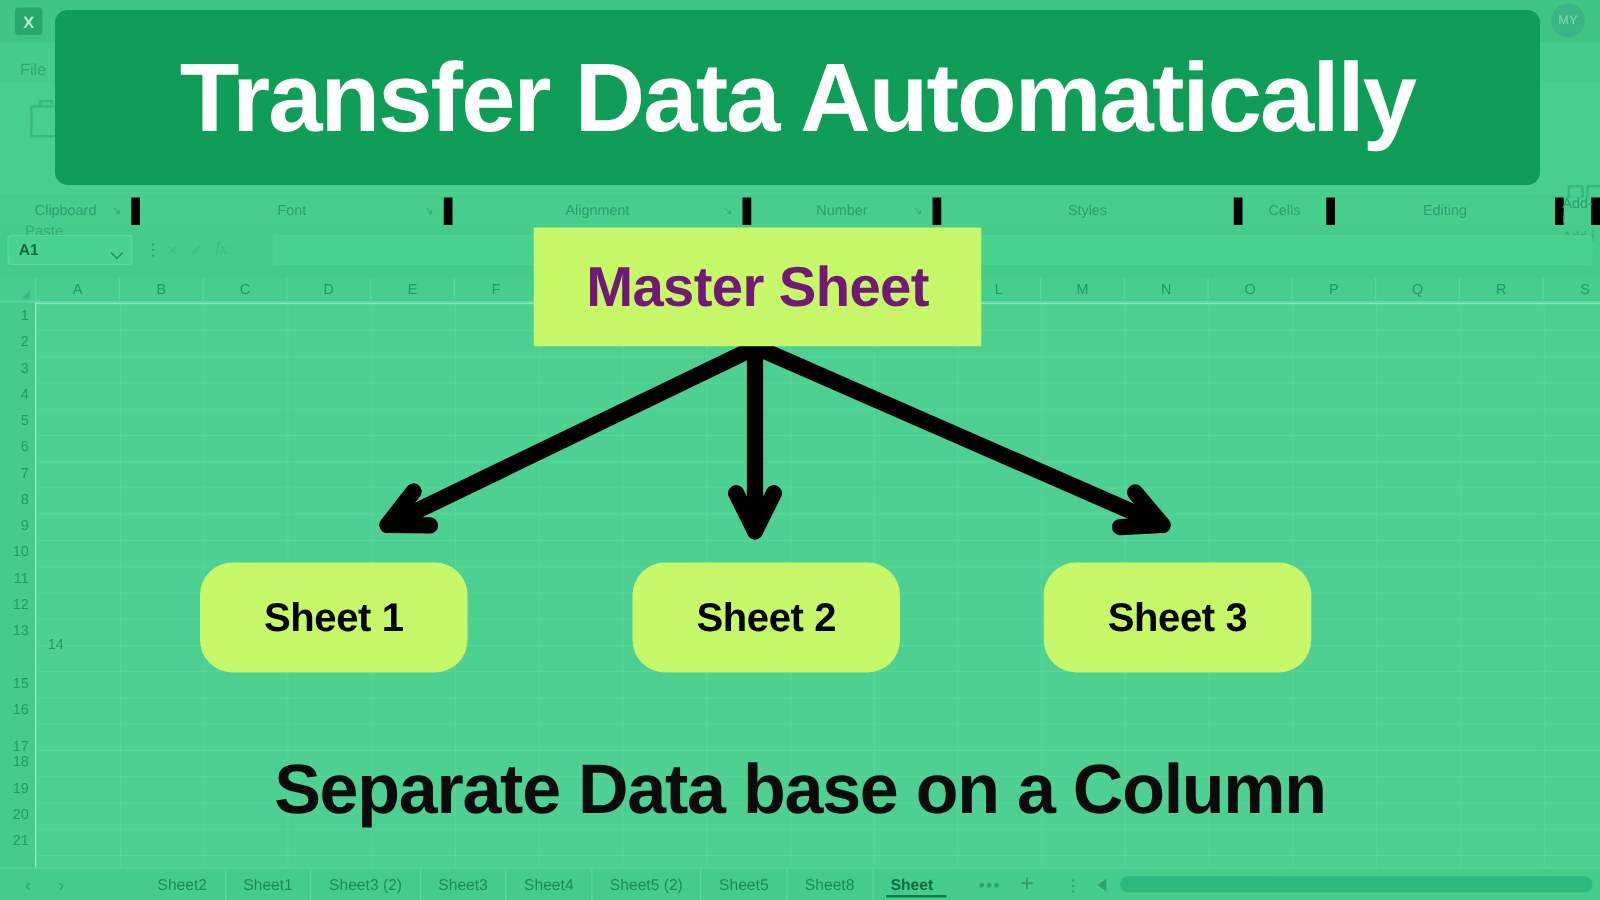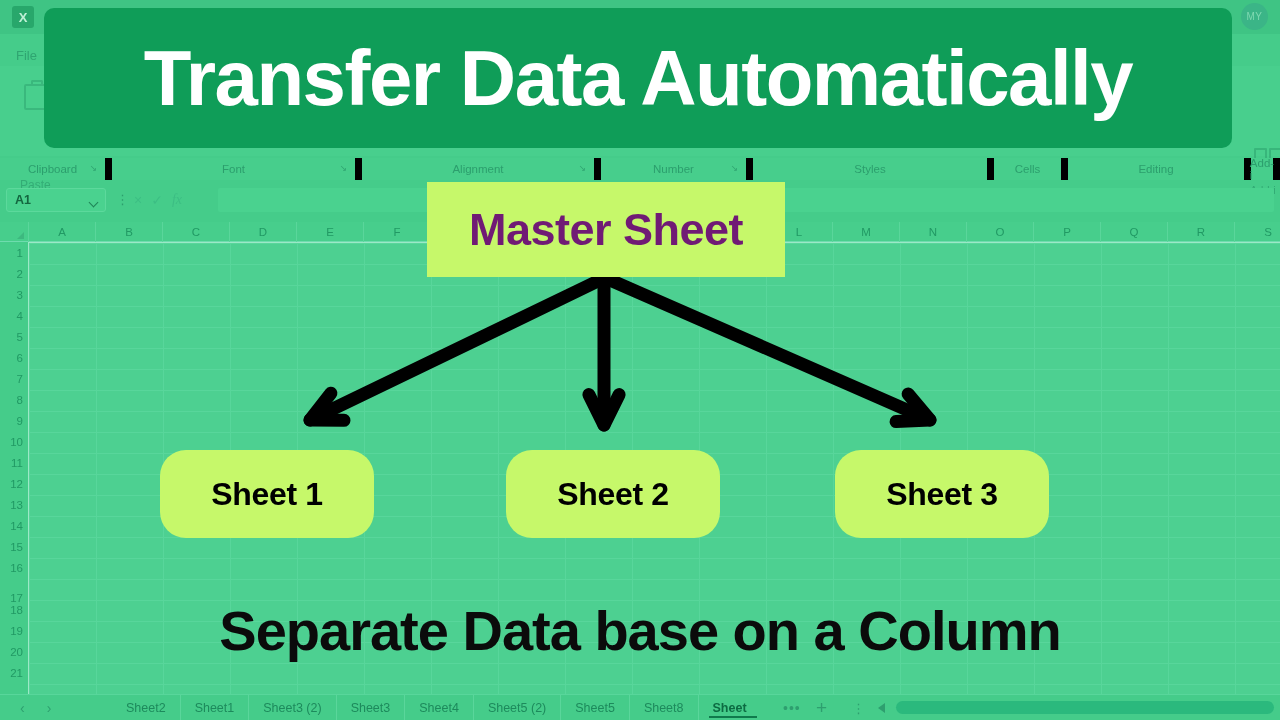--- a/index.html
+++ b/index.html
@@ -436,21 +436,21 @@
           <div class="rowhdr" style="top: 63px;">4</div>
           <div class="rowhdr" style="top: 84px;">5</div>
           <div class="rowhdr" style="top: 105px;">6</div>
           <div class="rowhdr" style="top: 126px;">7</div>
           <div class="rowhdr" style="top: 147px;">8</div>
           <div class="rowhdr" style="top: 168px;">9</div>
           <div class="rowhdr" style="top: 189px;">10</div>
           <div class="rowhdr" style="top: 210px;">11</div>
           <div class="rowhdr" style="top: 231px;">12</div>
           <div class="rowhdr" style="top: 252px;">13</div>
-          <div class="rowhdr" style="top: 273px;">14</div>
+          <div class="rowhdr" style="top: 263px; margin-left: 28px;">14</div>
           <div class="rowhdr" style="top: 294px; text-align: right;">15</div>
           <div class="rowhdr" style="top: 315px;">16</div>
           <div class="rowhdr" style="top: 345px;">17</div>
           <div class="rowhdr" style="top: 357px;">18</div>
           <div class="rowhdr" style="top: 378px;">19</div>
           <div class="rowhdr" style="top: 399px;">20</div>
           <div class="rowhdr" style="top: 420px;">21</div>
         </div>
     </div>
 

